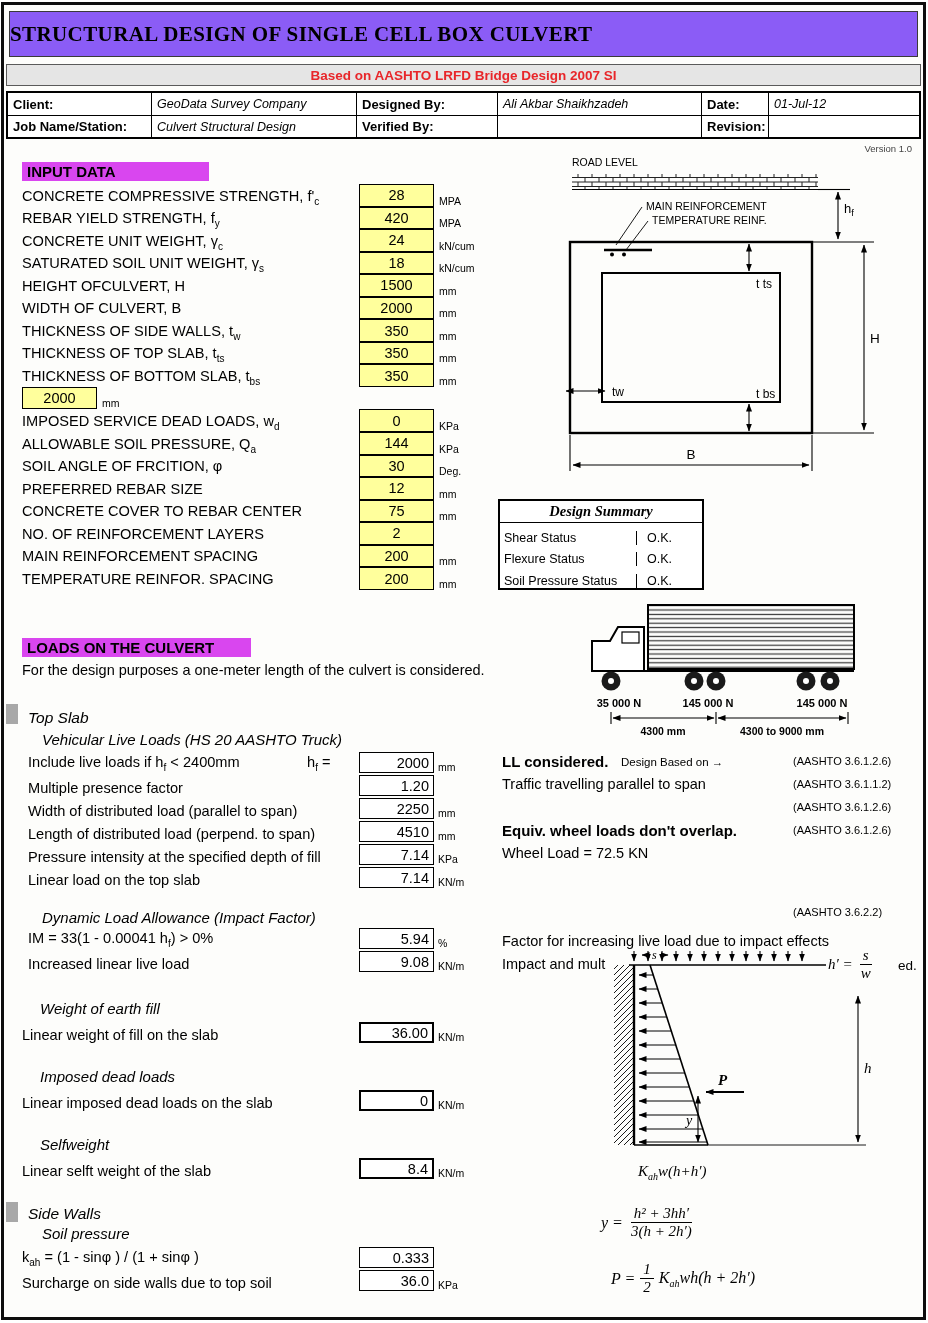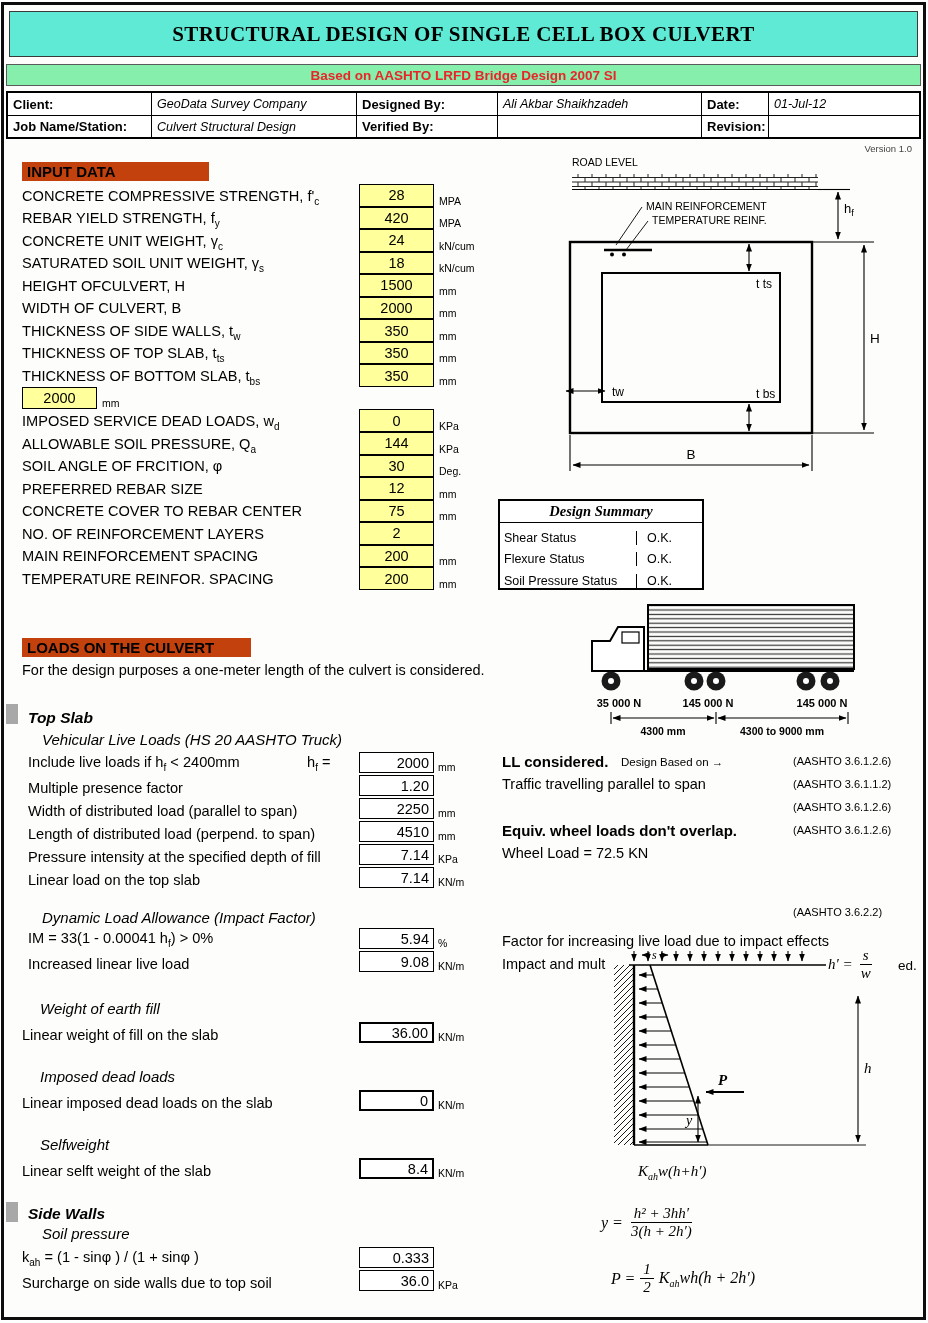--- a/index.html
+++ b/index.html
@@ -1,50 +1,50 @@
 <!DOCTYPE html>
 <html><head>
 <meta charset="utf-8">
 <style>
   *{margin:0;padding:0;box-sizing:border-box}
   body{width:928px;height:1323px;background:#ffffff;font-family:"Liberation Sans",sans-serif;color:#000;position:relative}
   .page{position:absolute;left:1px;top:2px;width:925px;height:1318px;background:#FDFDFB;border:3px solid #0d0d0d;overflow:hidden}
   .abs{position:absolute}
-  .title-bar{left:5px;top:6px;width:909px;height:46px;background:#5eead4;border:1px solid #3a3a3a;display:flex;align-items:center;justify-content:center;
+  .title-bar{left:5px;top:6px;width:909px;height:46px;background:#8b5cf6;border:1px solid #3a3a3a;display:flex;align-items:center;
     font-family:"Liberation Serif",serif;font-weight:bold;font-size:21px;letter-spacing:.4px}
-  .subtitle-bar{left:2px;top:59px;width:915px;height:22px;background:#86efac;border:1px solid #5a5a5a;display:flex;align-items:center;justify-content:center;
+  .subtitle-bar{left:2px;top:59px;width:915px;height:22px;background:#e5e5e5;border:1px solid #5a5a5a;display:flex;align-items:center;justify-content:center;
     font-weight:bold;font-size:13.5px;color:#E8262A}
   .hdr{left:2px;top:86px;width:915px;border:2px solid #000;background:#fff}
   .hdr-row{display:flex;height:22px}
   .hdr-row + .hdr-row{border-top:1px solid #000}
   .hc{border-right:1px solid #000;display:flex;align-items:center;padding:0 5px;font-size:13px;white-space:nowrap;overflow:hidden;height:100%}
   .hc:last-child{border-right:none}
   .hc.lab{font-weight:bold}
   .hc.val{font-style:italic;font-size:12.5px}
   .w1{width:144px}.w2{width:205px}.w3{width:141px}.w4{width:204px}.w5{width:67px}.w6{flex:1}
   .version{top:138px;right:11px;font-size:9.5px;color:#444}
-  .sec-head{background:#c2410c;font-weight:bold;font-size:15px;padding:1px 5px;white-space:nowrap}
+  .sec-head{background:#d946ef;font-weight:bold;font-size:15px;padding:1px 5px;white-space:nowrap}
   .in-rows{left:18px;top:179px;width:466px}
   .in-row{display:flex;align-items:flex-end;height:22.55px}
   .in-label{flex:1;font-size:14.6px;white-space:nowrap;overflow:hidden}
   .vbox{width:75px;border:1.6px solid #000;display:flex;align-items:center;font-size:14.5px;background:#fff}
   .vbox.yellow{background:#FFFF9C;justify-content:center;height:22.55px}
   .vbox.white{justify-content:flex-end;padding-right:4px;height:21px}
   .in-unit{width:54px;font-size:10.5px;padding-left:5px;white-space:nowrap}
   sub{font-size:10px}
   .l-row{display:flex;align-items:flex-end;height:22px}
   .l-label{flex:1;font-size:14.6px;white-space:nowrap;overflow:hidden}
   .l-mid{width:52px;font-size:14.6px;white-space:nowrap}
   .l-unit{width:46px;font-size:10.5px;padding-left:4px;white-space:nowrap}
   .note{font-size:14.5px;white-space:nowrap}
   .note.b{font-weight:bold;font-size:15px}
   .smallnote{font-size:11.5px;white-space:nowrap}
   .ref{font-size:11px;white-space:nowrap}
   .ital{font-style:italic;font-size:15px;white-space:nowrap}
-  .ital.b{font-weight:bold;font-size:15.5px}
+  .ital.b{font-weight:normal;font-size:15.5px}
   .tab-marker{left:2px;width:12px;height:20px;background:#A8A8A8}
   .ds{left:494px;top:494px;width:206px;border:2px solid #000;background:#fff}
   .ds-title{height:22px;border-bottom:1.5px solid #000;display:flex;align-items:center;justify-content:center;
     font-family:"Liberation Serif",serif;font-style:italic;font-weight:bold;font-size:14.5px}
   .ds-row{height:21.5px;display:flex;align-items:flex-end;font-size:12.5px}
   .ds-row .lbl{width:137px;padding-left:4px;border-right:1px solid #000;display:flex;align-items:center}
   .ds-row .st{flex:1;padding-left:10px;display:flex;align-items:center}
   .math{font-family:"Liberation Serif",serif;font-style:italic;font-size:16px;white-space:nowrap;display:flex;align-items:center;gap:5px}
   .frac{display:inline-flex;flex-direction:column;align-items:center;font-size:15px;line-height:1.15}
   .frac .num{border-bottom:1.4px solid #000;padding:0 3px}

